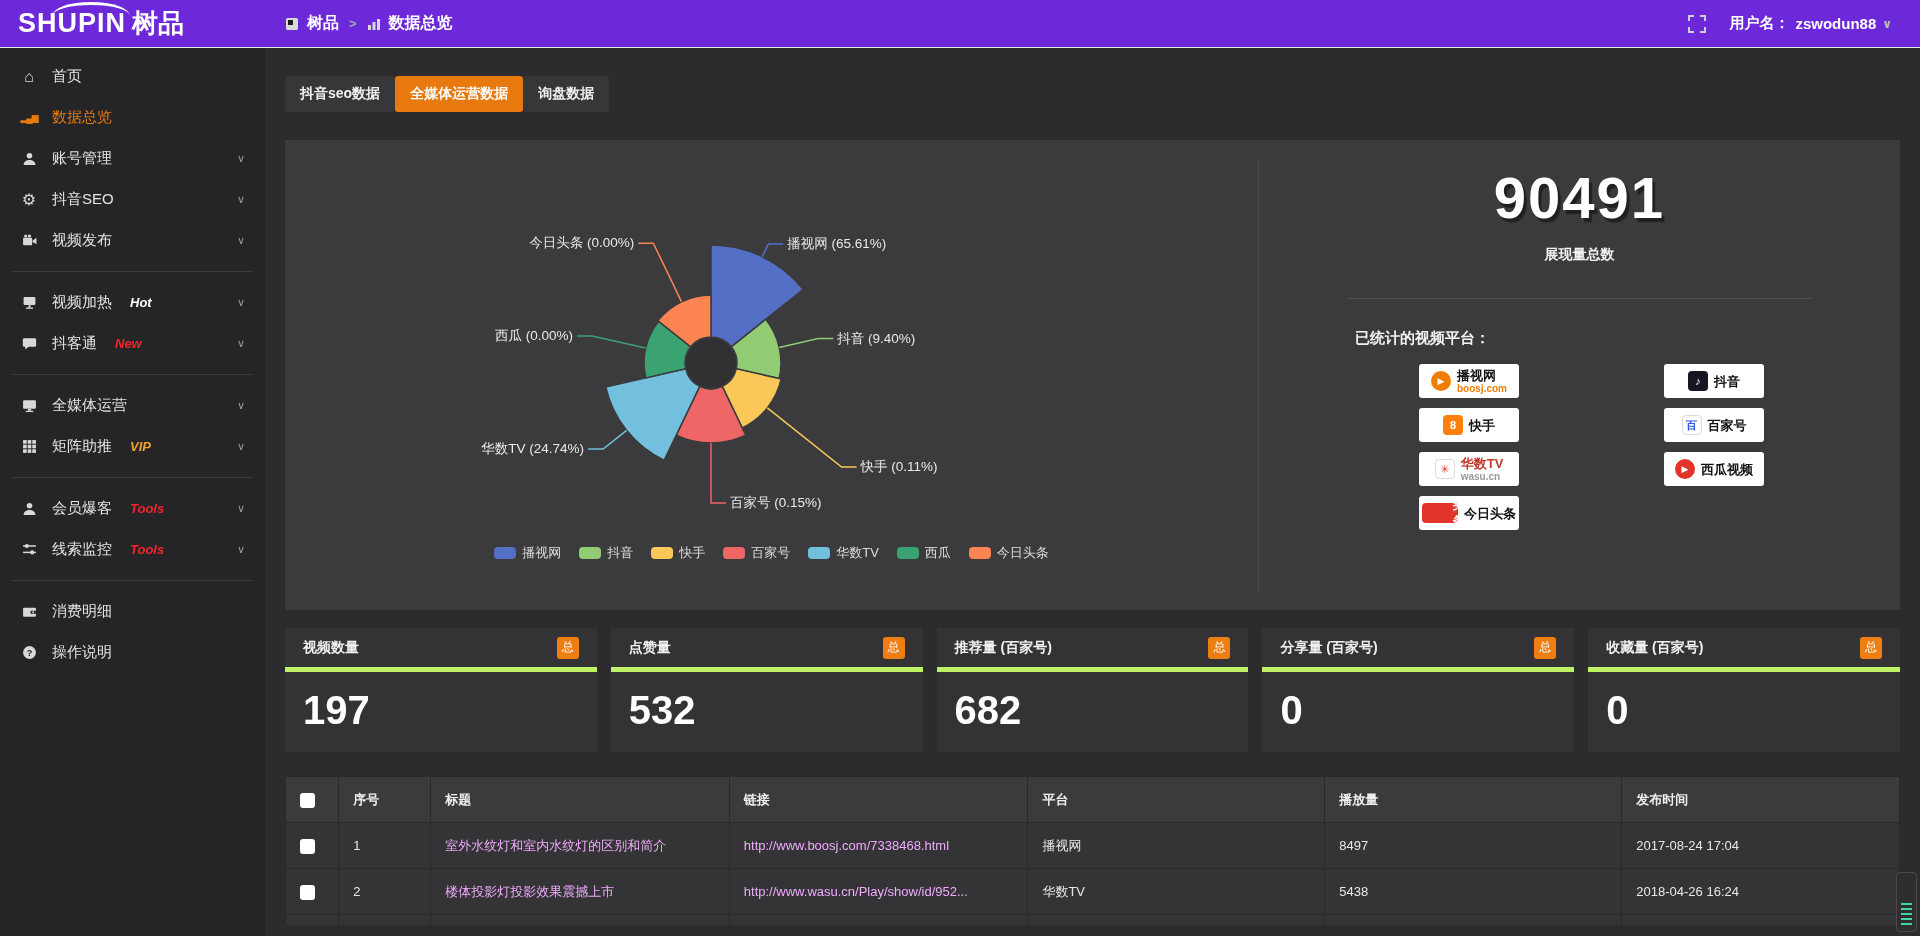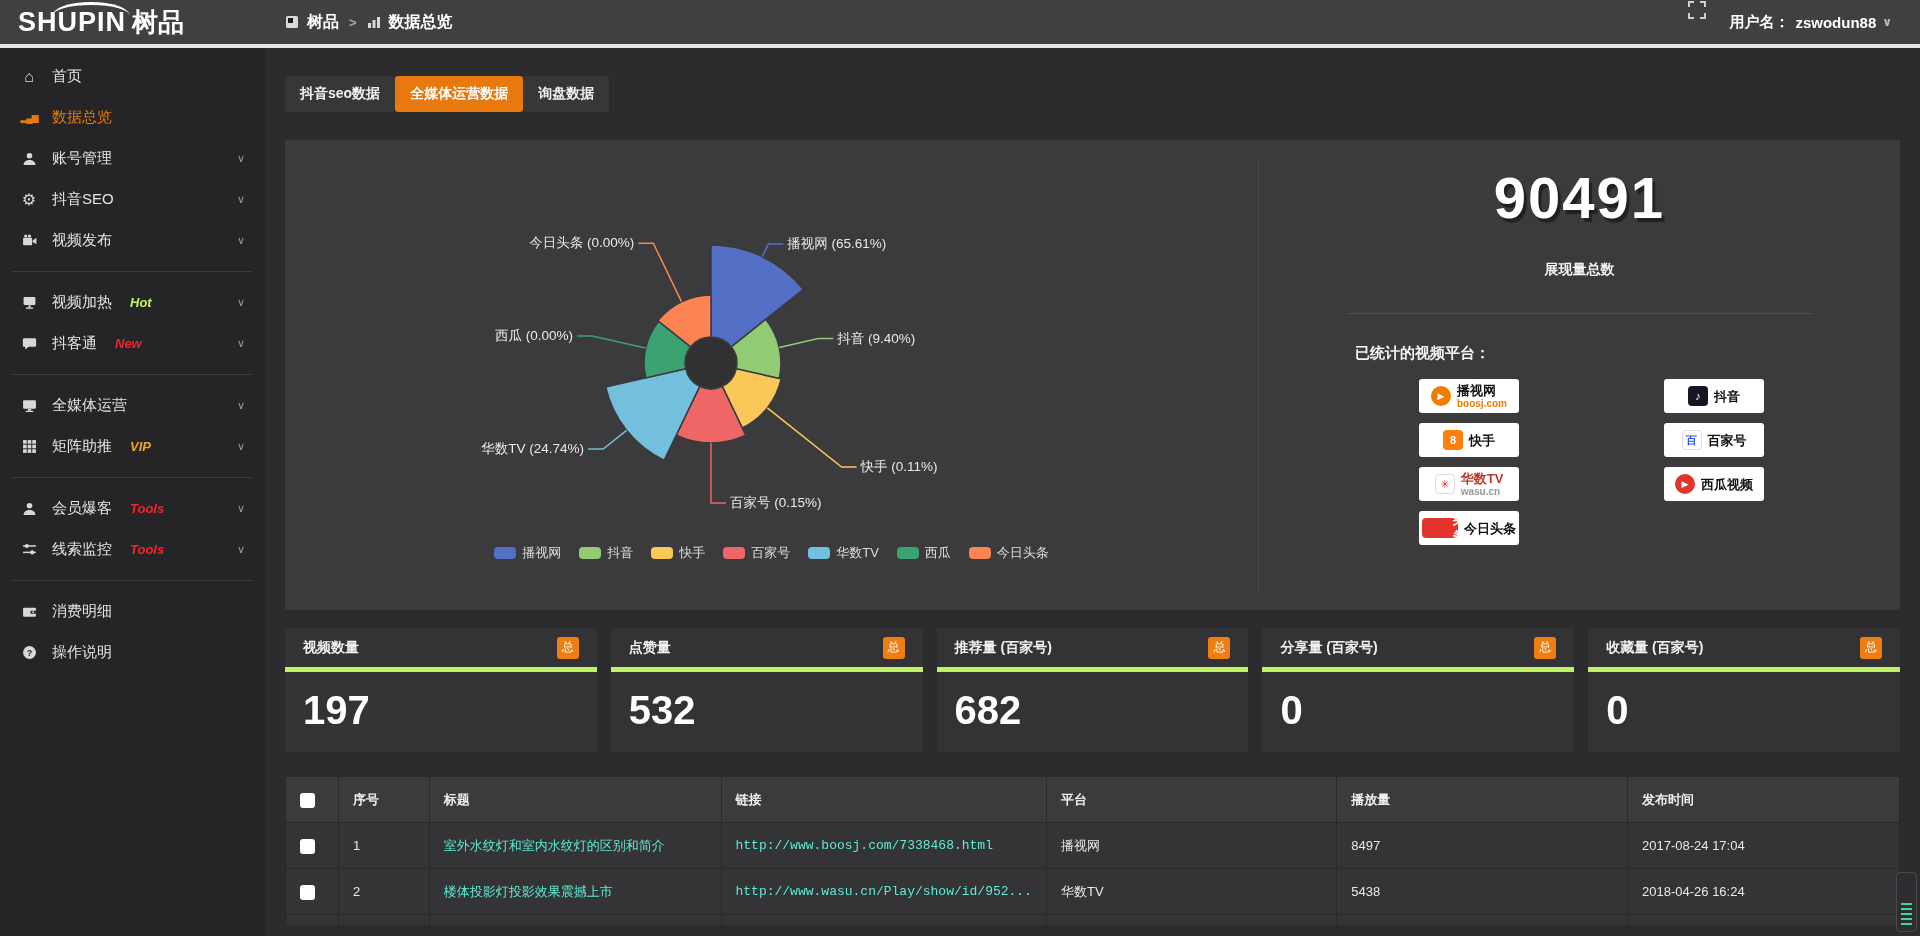--- a/index.html
+++ b/index.html
@@ -1,21 +1,21 @@
 <!DOCTYPE html>
 <html><head>
 <meta charset="utf-8">
 <style>
   * { margin:0; padding:0; box-sizing:border-box; }
   html,body { width:1920px; height:936px; overflow:hidden; background:#2c2c2e;
     font-family:"Liberation Sans","DejaVu Sans",sans-serif; color:#e8e8e8; }
   .app { width:1920px; height:936px; overflow:hidden; position:relative; display:flex; flex-direction:column; }
 
   
-  .topbar { height:48px; background:#404040; display:flex; flex:0 0 48px; border-bottom:4px solid #e5e5e5; }
+  .topbar { height:48px; background:#6d28d9; display:flex; align-items:center; flex:0 0 48px; border-bottom:1px solid #e5e5e5; }
   .logo-area { width:265px; flex:0 0 265px; display:flex; align-items:center; padding-left:18px; position:relative; height:100%; }
   .logo-en { font-size:27px; font-weight:800; letter-spacing:1px; color:#fff; }
   .logo-cn { font-size:26px; font-weight:800; color:#fff; margin-left:6px; }
   .logo-arc { position:absolute; left:52px; top:2px; width:78px; height:14px; border-top:3px solid #fff; border-radius:50%/100% 100% 0 0; }
   .breadcrumb { display:flex; align-items:center; gap:8px; font-size:16px; font-weight:bold; color:#fff; padding-left:20px; }
   .crumb-sep { color:#aaa; font-size:13px; margin:0 2px; }
   .topbar .spacer { flex:1; }
   .fs-btn { width:20px; height:20px; margin-right:22px; cursor:pointer; }
   .user-area { display:flex; align-items:center; gap:6px; margin-right:28px; font-size:15px; font-weight:bold; color:#fff; cursor:pointer; }
   .chev { color:#bbb; font-size:12px; }
@@ -38,21 +38,21 @@
   .tab-btn.active { background:#e8790f; color:#fff; }
 
   .chart-panel { margin-top:28px; height:470px; background:#3b3b3d; display:flex; }
   .pie-section { flex:0 0 973px; position:relative; }
   .legend-row { position:absolute; left:0; right:0; top:404px; display:flex; justify-content:center; gap:18px; }
   .legend-item { display:flex; align-items:center; gap:6px; font-size:13px; color:#ddd; cursor:pointer; }
   .legend-pill { width:22px; height:12px; border-radius:4px; }
   .v-div { width:1px; background:#4a4a4d; margin:18px 0; }
   .summary-section { flex:1; padding-top:24px; }
   .big-number { text-align:center; font-size:58px; font-weight:800; color:#fff; text-shadow:3px 4px 1px rgba(0,0,0,0.45); letter-spacing:2px; }
-  .big-label { text-align:center; font-size:14px; font-weight:bold; margin-top:30px; color:#f2f2f2; }
+  .big-label { text-align:center; font-size:14px; font-weight:bold; margin-top:15px; color:#f2f2f2; }
   .sum-hr { border:none; border-top:1px solid #4e4e51; margin:34px 88px 0 88px; }
   .platforms-title { font-size:15px; font-weight:bold; margin:30px 0 0 96px; color:#f2f2f2; }
   .platform-cols { display:flex; margin:16px 0 0 160px; gap:145px; }
   .platform-col { display:flex; flex-direction:column; gap:10px; }
   .pf-badge { width:100px; height:34px; background:#fff; border-radius:3px; display:flex; align-items:center; justify-content:center; gap:6px; color:#111; }
   .pf-logo { width:20px; height:20px; border-radius:4px; display:flex; align-items:center; justify-content:center; font-size:11px; font-weight:bold; color:#fff; flex:0 0 20px; }
   .pf-logo.circle { border-radius:50%; }
   .pf-text { display:flex; flex-direction:column; line-height:1; align-items:flex-start; }
   .pf-name { font-size:13px; font-weight:bold; color:#111; white-space:nowrap; }
   .pf-sub { font-size:10px; font-weight:bold; margin-top:2px; }
@@ -62,21 +62,21 @@
   .stat-head { height:44px; display:flex; align-items:center; justify-content:space-between; padding:0 18px; border-bottom:5px solid #bef264; }
   .stat-label { font-size:14px; font-weight:bold; color:#f0f0f0; }
   .stat-badge { width:22px; height:22px; background:#ee7e12; color:#fff; font-size:12px; border-radius:3px; display:flex; align-items:center; justify-content:center; }
   .stat-value { font-size:40px; font-weight:bold; color:#fff; padding:16px 18px 0 18px; }
 
   .table-wrap { margin-top:24px; }
   table { width:100%; border-collapse:collapse; background:#343437; font-size:13px; }
   th,td { border:1px solid #2a2a2c; height:46px; padding:0 14px; }
   thead th { background:#3b3b3e; font-weight:bold; color:#eee; }
   th.l,td.l { text-align:left; } th.c,td.c { text-align:left; }
-  td.link-cell,td.title-cell { color:#5eead4;font-family:Liberation Mono, monospace; }
+  td.link-cell,td.title-cell { color:#f0abfc; }
   .cbx { width:15px; height:15px; background:#fff; border-radius:3px; display:inline-block; vertical-align:middle; cursor:pointer; }
   tr.partial td { height:10px; border-bottom:none; }
 
   .scroll-widget { position:absolute; right:3px; bottom:4px; width:21px; height:60px; background:#2e2e31; border:1px solid #4a4a4e; border-radius:4px; display:flex; flex-direction:column; justify-content:flex-end; align-items:center; padding-bottom:6px; gap:3px; cursor:pointer; }
   .scroll-widget i { display:block; width:11px; height:2px; background:#3fd6a3; }
 
   svg text { font-family:"Liberation Sans","DejaVu Sans",sans-serif; }
 </style>
 </head>
 <body>
@@ -158,21 +158,21 @@
         <div class="side-div"></div>
         <div class="side-item">
           <span class="s-icon">
             <svg width="15" height="15" viewBox="0 0 14 14" fill="currentColor">
               <rect x="1.5" y="1.8" width="11" height="7.6" rx="1"></rect>
               <rect x="6" y="9.6" width="2" height="2"></rect>
               <rect x="3.8" y="11.6" width="6.4" height="1.3"></rect>
             </svg>
           </span>
           <span class="s-label">视频加热</span>
-          <span class="s-badge" style="color: #bef264;">Hot</span>
+          <span class="s-badge" style="color: #ffffff;">Hot</span>
           <span class="s-chev">∨</span>
         </div>
         <div class="side-item">
           <span class="s-icon">
             <svg width="15" height="15" viewBox="0 0 14 14" fill="currentColor">
               <path d="M2 2h10a1.2 1.2 0 011.2 1.2v5.6A1.2 1.2 0 0112 10H6.2L3 12.6V10H2A1.2 1.2 0 01.8 8.8V3.2A1.2 1.2 0 012 2z"></path>
             </svg>
           </span>
           <span class="s-label">抖客通</span>
           <span class="s-badge" style="color: rgb(245, 34, 45);">New</span>

